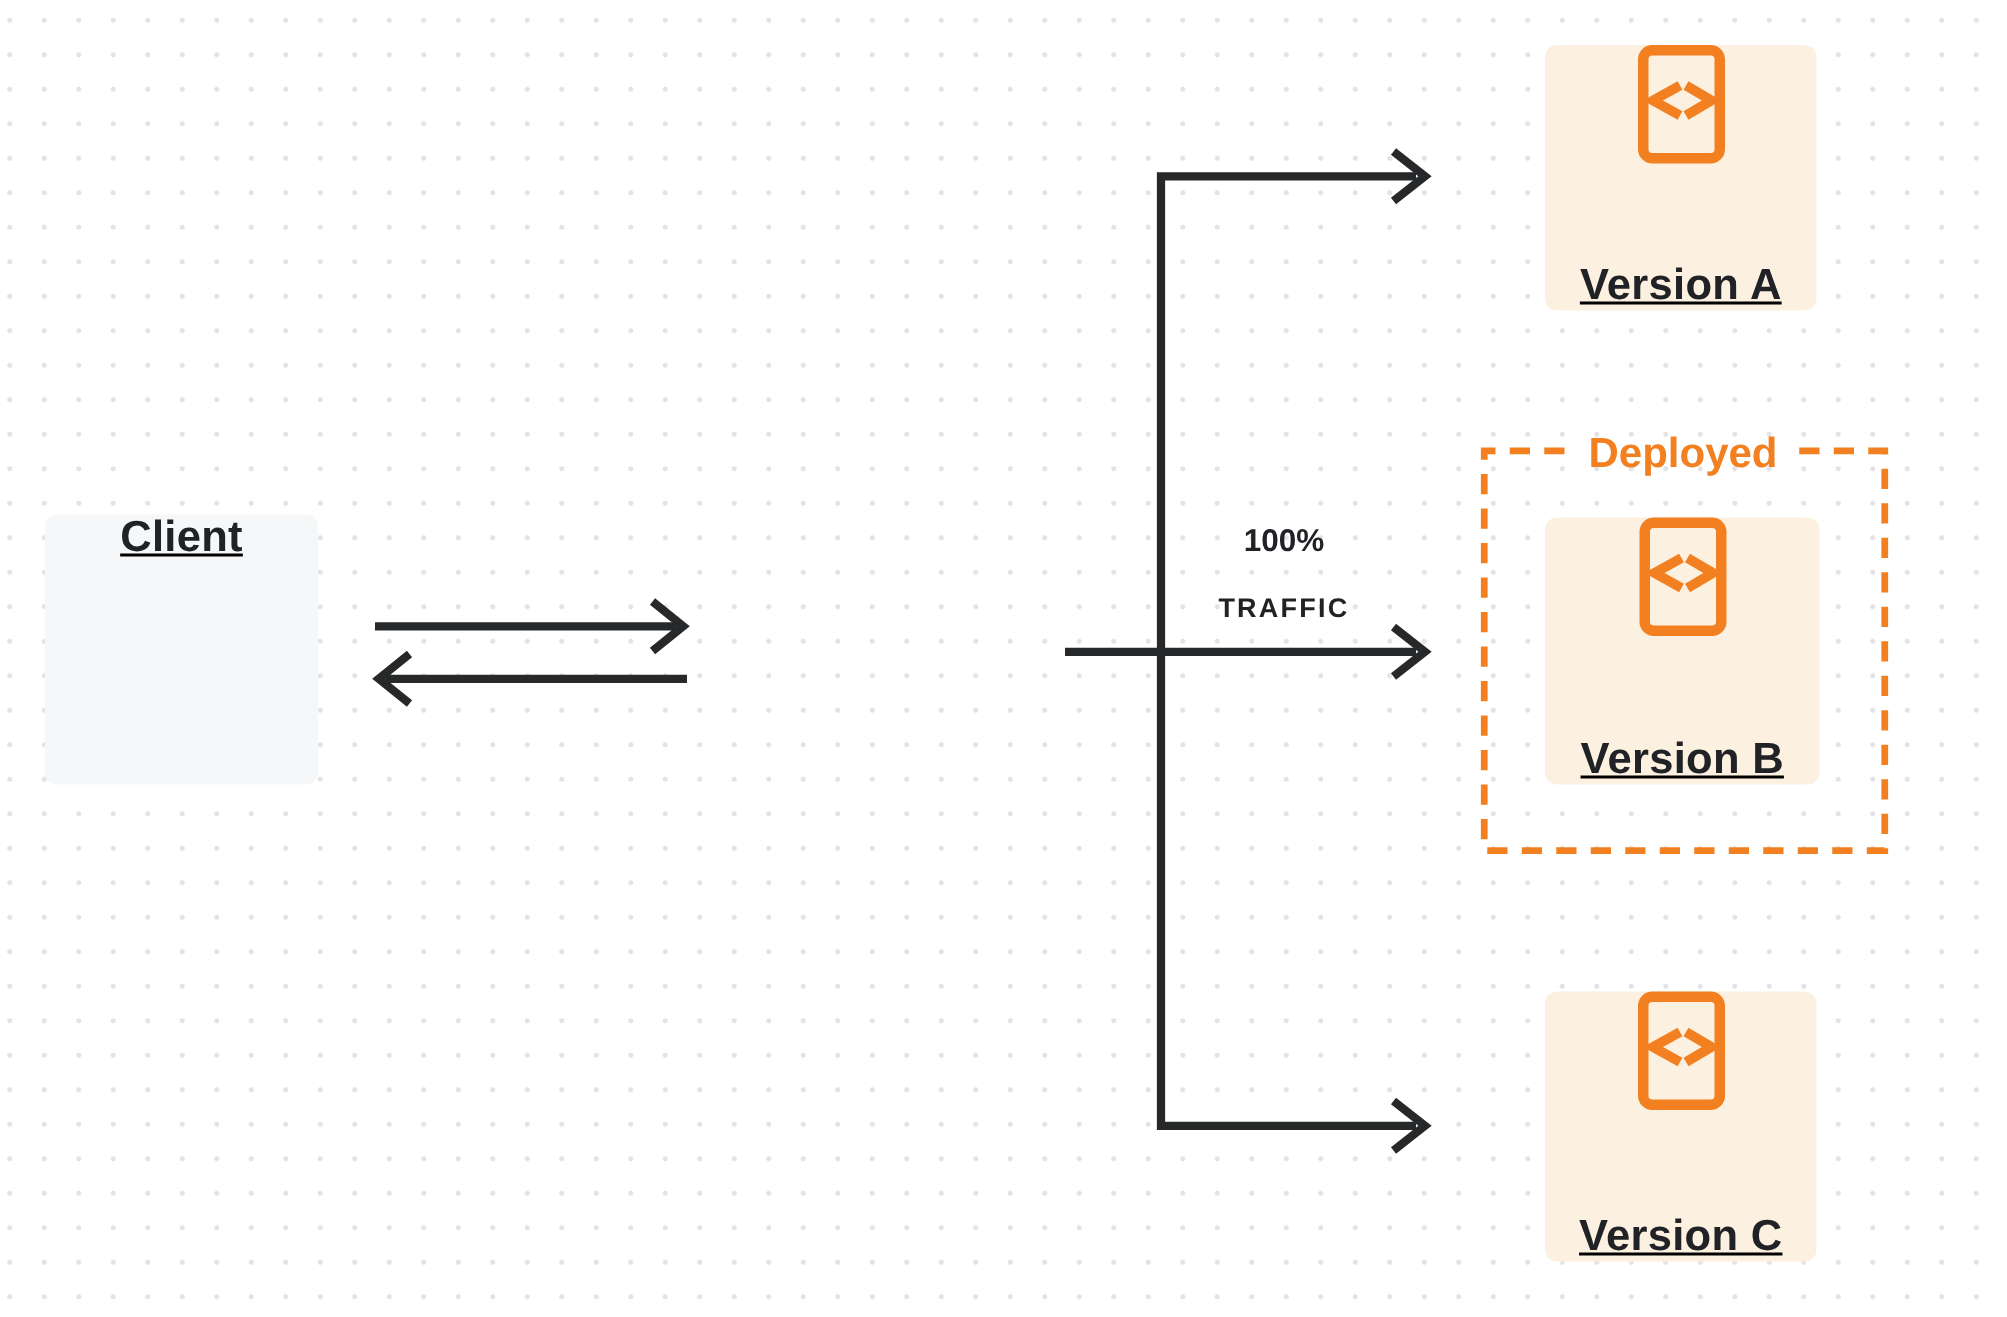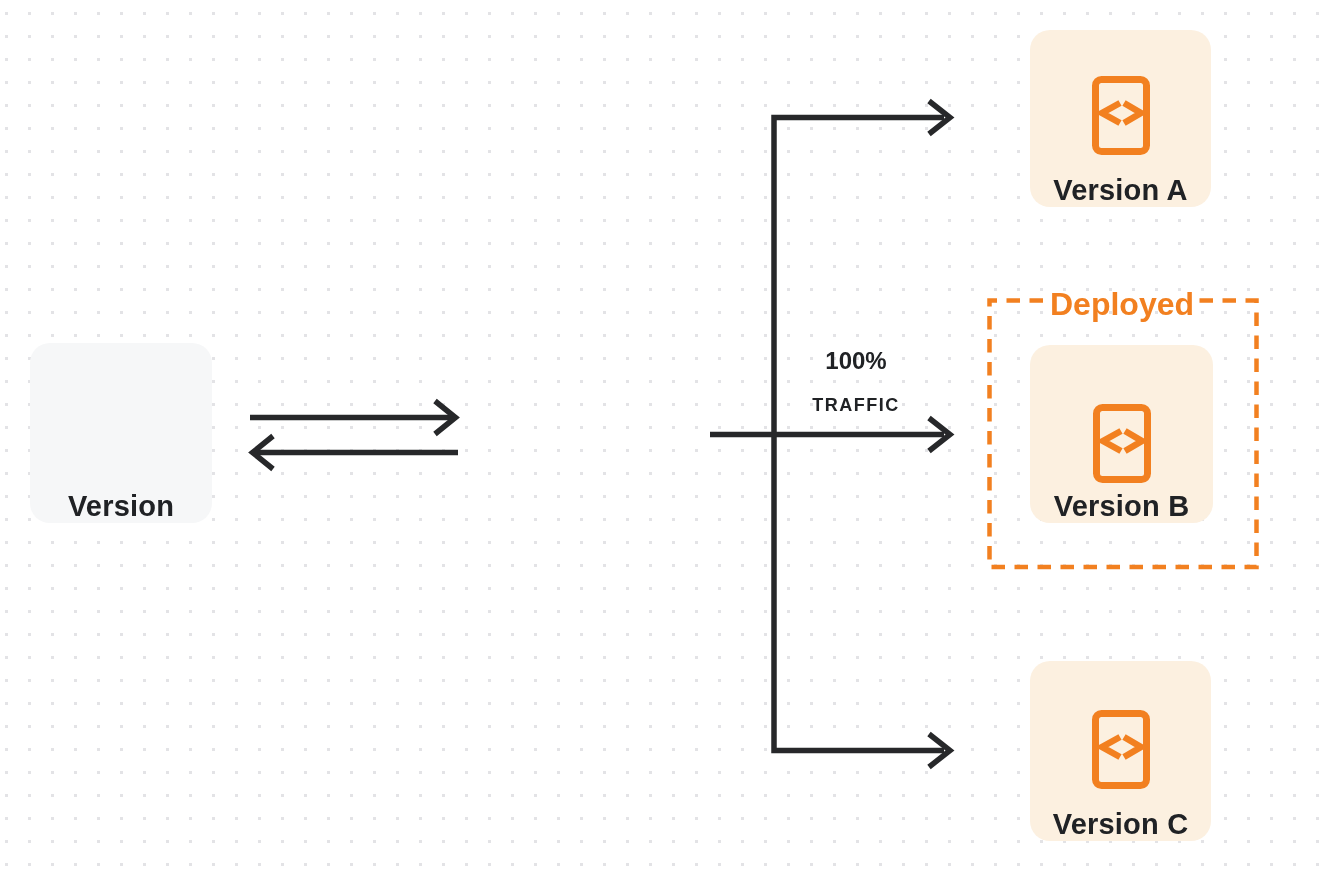--- a/index.html
+++ b/index.html
@@ -42,23 +42,24 @@
     stroke: var(--accent-orange, #f28020);
     stroke-width: 4.5;
     fill: none;
     stroke-dasharray: 13.5 9.5;
   }
   .node {
     position: absolute;
     display: flex;
     flex-direction: column;
     align-items: center;
-    justify-content: flex-end;
-    border-radius: 20px;
+    justify-content: space-between;
+    border-radius: 8px;
     background: var(--cream-bg, #fcf0e0);
+    text-decoration: underline;
   }
   .node-label {
     font-weight: 700;
     font-size: 29px;
     color: var(--text-dark, #202225);
     letter-spacing: 0.2px;
     line-height: 1.1;
   }
   .client-node {
     left: 30px; top: 343px; width: 182px; height: 180px;
@@ -73,32 +74,32 @@
     stroke: var(--accent-orange, #f28020);
     fill: none;
     stroke-linecap: butt;
     stroke-linejoin: miter;
   }
   .deployed-label {
     position: absolute;
     left: 1048px; top: 287px; width: 148px;
     text-align: center;
     font-weight: 700;
-    font-size: 32px;
+    font-size: 28px;
     color: var(--accent-orange, #f28020);
     line-height: 1.1;
   }
   .traffic-label {
     position: absolute;
     left: 776px; top: 349px; width: 160px;
     text-align: center;
     color: var(--text-dark, #202225);
     font-weight: 700;
   }
-  .traffic-line1 { display: block; font-size: 24px; line-height: 24px; }
+  .traffic-line1 { display: block; font-size: 21px; line-height: 24px; }
   .traffic-line2 { display: block; font-size: 18px; line-height: 20px; margin-top: 22px; letter-spacing: 1.5px; }
 </style>
 </head>
 <body>
 
 <div class="canvas">
 
   <svg class="connector-layer" viewBox="0 0 1338 878">
 
     <g>
@@ -125,21 +126,21 @@
       <path class="dark-stroke" d="M710,434.5 H944"></path>
       <path class="dark-stroke" d="M929,418 L950,434.5 L929,451"></path>
     </g>
 
     <g>
       <path class="dashed-stroke" d="M1043,300.5 L989.5,300.5 L989.5,567 L1256.5,567 L1256.5,300.5 L1199,300.5"></path>
     </g>
   </svg>
 
   <div class="node client-node">
-    <span class="node-label">Version</span>
+    <span class="node-label">Client</span>
   </div>
 
 
   <div class="node version-a-node">
     <svg class="icon-svg" width="58" height="79" viewBox="0 0 58 79">
       <rect class="orange-stroke" stroke-width="7" x="3.5" y="3.5" width="51" height="72" rx="6"></rect>
       <polyline class="orange-stroke" stroke-width="6.5" points="28,27 10,37 28,47"></polyline>
       <polyline class="orange-stroke" stroke-width="6.5" points="32,27 49,37 32,47"></polyline>
     </svg>
     <span class="node-label">Version A</span>

